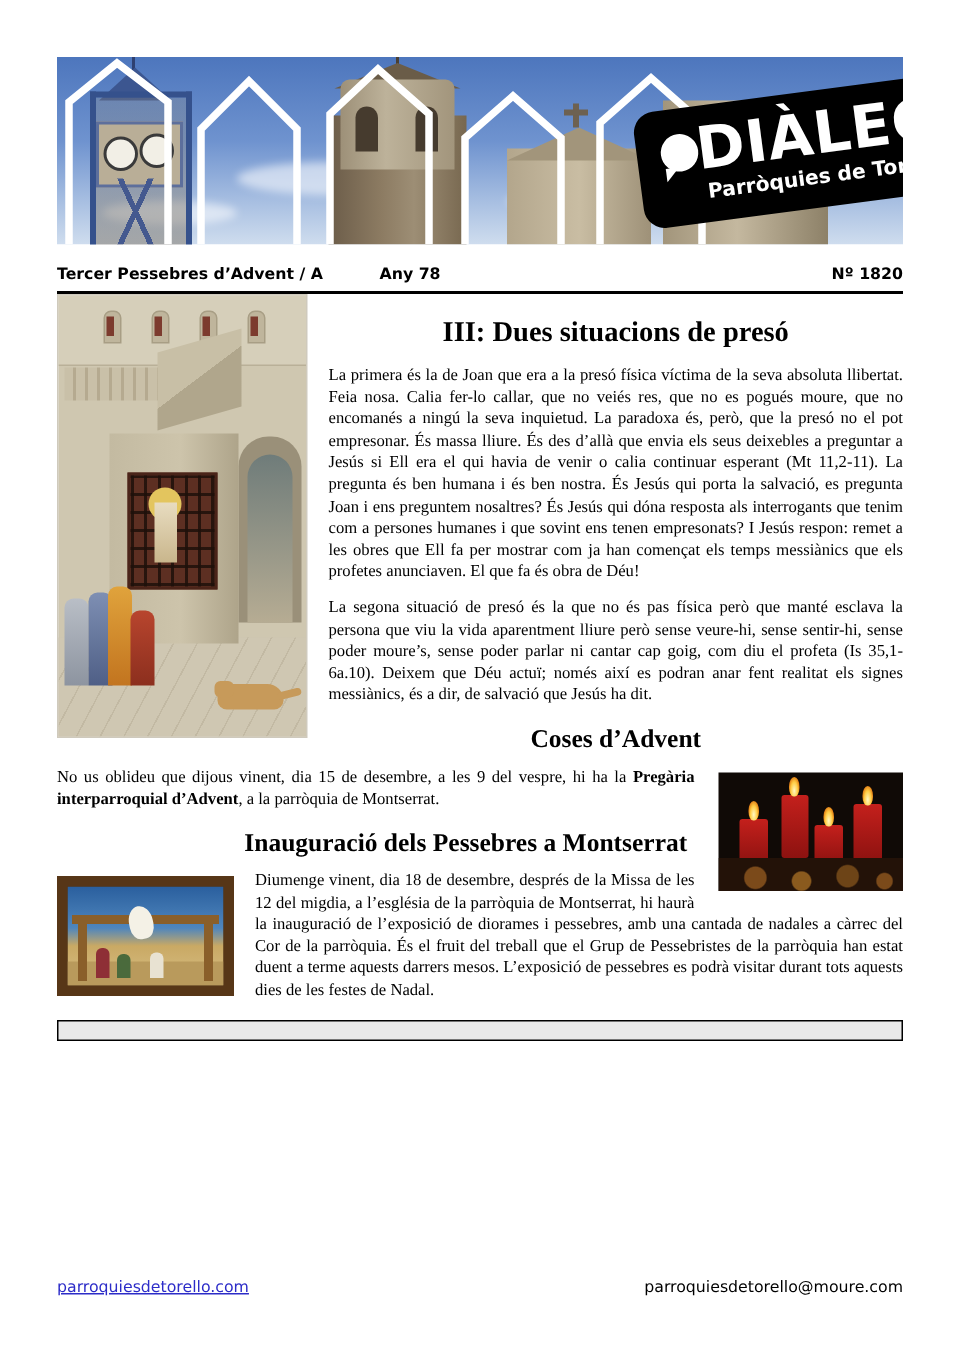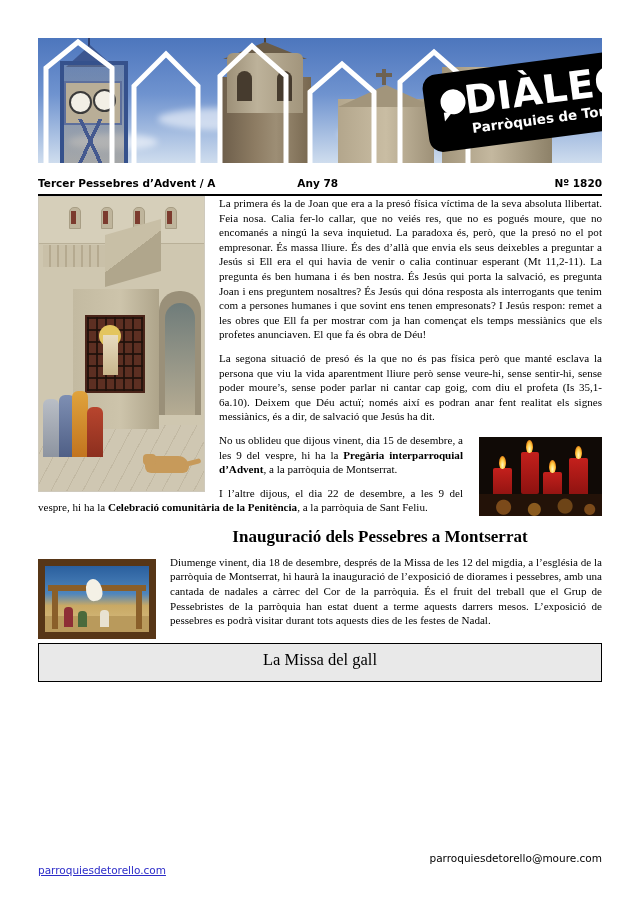--- a/index.html
+++ b/index.html
@@ -208,21 +208,21 @@
     align-items: baseline;
     font-family: "DejaVu Sans", sans-serif;
     font-weight: bold;
     font-size: 10.5px;
     padding-bottom: 5px;
     border-bottom: 2.5px solid #000;
     width: 564px;
   }
   .issue-bar .ib-sunday { width: 215px; }
   .issue-bar .ib-date   { width: 200px; }
-  .issue-bar .ib-year   { width: 85px; text-align: right; }
+  .issue-bar .ib-year   { width: 85px; text-align: left; }
   .issue-bar .ib-number { flex: 1; text-align: right; }
 
   
   .article-head {
     text-align: center;
     font-size: 19px;
     margin: 15px 0 10px 0;
     padding-left: 170px;
   }
   .section-head {
@@ -419,21 +419,20 @@
     position: absolute;
     left: 38px; right: 38px;
     top: 852px;
     display: flex;
     justify-content: space-between;
     font-family: "DejaVu Sans", sans-serif;
     font-size: 10.5px;
   }
   .footer .site {
     color: #2c2cc8;
-    margin-top: 12px;
   }
   .footer .mail { color: #000000; }
 
   b { font-weight: bold; }
 </style>
 </head>
 <body>
 
 <div class="page">
 
@@ -520,60 +519,60 @@
     <div class="jp-halo"></div>
     <div class="jp-john"></div>
     <div class="jp-person p1"></div>
     <div class="jp-person p2"></div>
     <div class="jp-person p3"></div>
     <div class="jp-person p4"></div>
     <div class="jp-dog"></div>
     <div class="jp-dog-head"></div>
   </div>
 
+  <h1 class="article-head">III: Dues situacions de presó</h1>
 
   <p class="body">La primera és la de Joan que era a la presó física víctima de la seva absoluta llibertat. Feia nosa. Calia fer-lo callar, que no veiés res, que no es pogués moure, que no encomanés a ningú la seva inquietud. La paradoxa és, però, que la presó no el pot empresonar. És massa lliure. És des d’allà que envia els seus deixebles a preguntar a Jesús si Ell era el qui havia de venir o calia continuar esperant (Mt 11,2-11). La pregunta és ben humana i és ben nostra. És Jesús qui porta la salvació, es pregunta Joan i ens preguntem nosaltres? És Jesús qui dóna resposta als interrogants que tenim com a persones humanes i que sovint ens tenen empresonats? I Jesús respon: remet a les obres que Ell fa per mostrar com ja han començat els temps messiànics que els profetes anunciaven. El que fa és obra de Déu!</p>
   <p class="body">La segona situació de presó és la que no és pas física però que manté esclava la persona que viu la vida aparentment lliure però sense veure-hi, sense sentir-hi, sense poder moure’s, sense poder parlar ni cantar cap goig, com diu el profeta (Is 35,1-6a.10). Deixem que Déu actuï;  només així es podran anar fent realitat els signes messiànics, és a dir, de salvació que Jesús ha dit.</p>
 
+  <h2 class="section-head">Coses d’Advent</h2>
 
   <div class="fig fig-candles">
     <div class="cd-candle k1"></div>
     <div class="cd-candle k2"></div>
     <div class="cd-candle k3"></div>
     <div class="cd-candle k4"></div>
     <div class="cd-flame f1"></div>
     <div class="cd-flame f2"></div>
     <div class="cd-flame f3"></div>
     <div class="cd-flame f4"></div>
     <div class="cd-greens"></div>
   </div>
 
   <p class="body"><span>No us oblideu que dijous vinent, dia 15 de desembre, a les 9 del vespre, hi ha la </span><b>Pregària interparroquial d’Advent</b><span>, a la parròquia de Montserrat.</span></p>
 
-  <p class="body"><span>I l’altre dijous, el dia 22 de desembre, a les 9 del vespre, hi ha la </span><b>Celebració comunitària de la Penitència</b><span>, a la parròquia de Sant Feliu.</span></p>
 
   <h2 class="section-head indented">Inauguració dels Pessebres a Montserrat</h2>
 
   <div class="fig fig-nativity">
     <div class="nv-sky"></div>
     <div class="nv-ground"></div>
     <div class="nv-beam"></div>
     <div class="nv-postL"></div>
     <div class="nv-postR"></div>
     <div class="nv-angel"></div>
     <div class="nv-fig n1"></div>
     <div class="nv-fig n2"></div>
     <div class="nv-fig n3"></div>
     <div class="nv-frame"></div>
   </div>
 
   <p class="body">Diumenge vinent, dia 18 de desembre, després de la Missa de les 12 del migdia, a l’església de la parròquia de Montserrat, hi haurà la inauguració de l’exposició de diorames i pessebres, amb una cantada de nadales a càrrec del Cor de la parròquia. És el fruit del treball que el Grup de Pessebristes de la parròquia han estat duent a terme aquests darrers mesos. L’exposició de pessebres es podrà visitar durant tots aquests dies de les festes de Nadal.</p>
 
   <div class="missa-box">
-    <div class="missa-title">La Missa del gall</div>
   </div>
 
 </div>
 
 <div class="footer">
   <a href="#" class="site">parroquiesdetorello.com</a>
   <span class="mail">parroquiesdetorello@moure.com</span>
 </div>
 
 </body></html>

